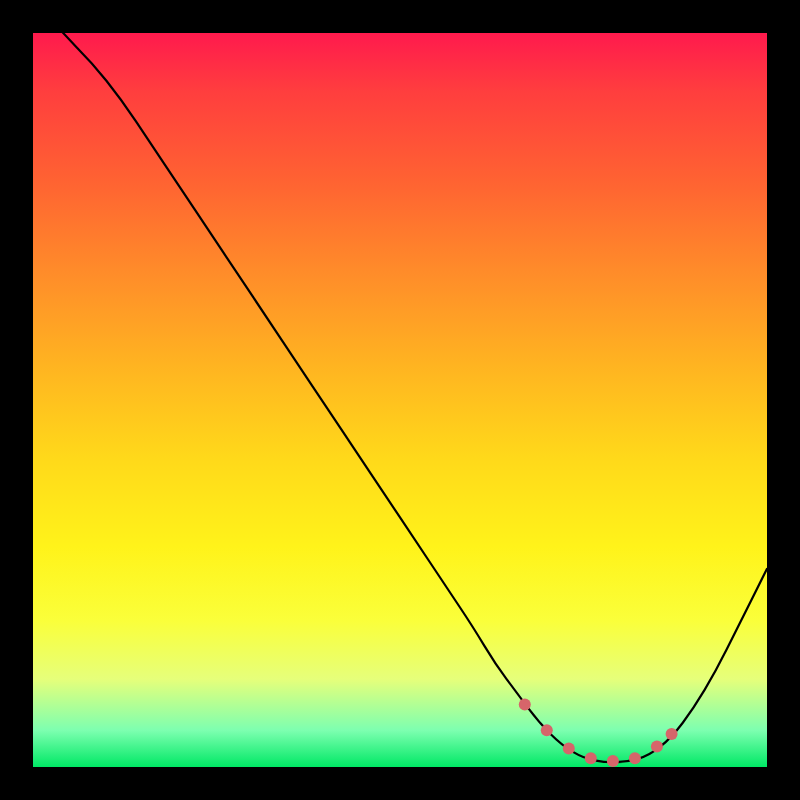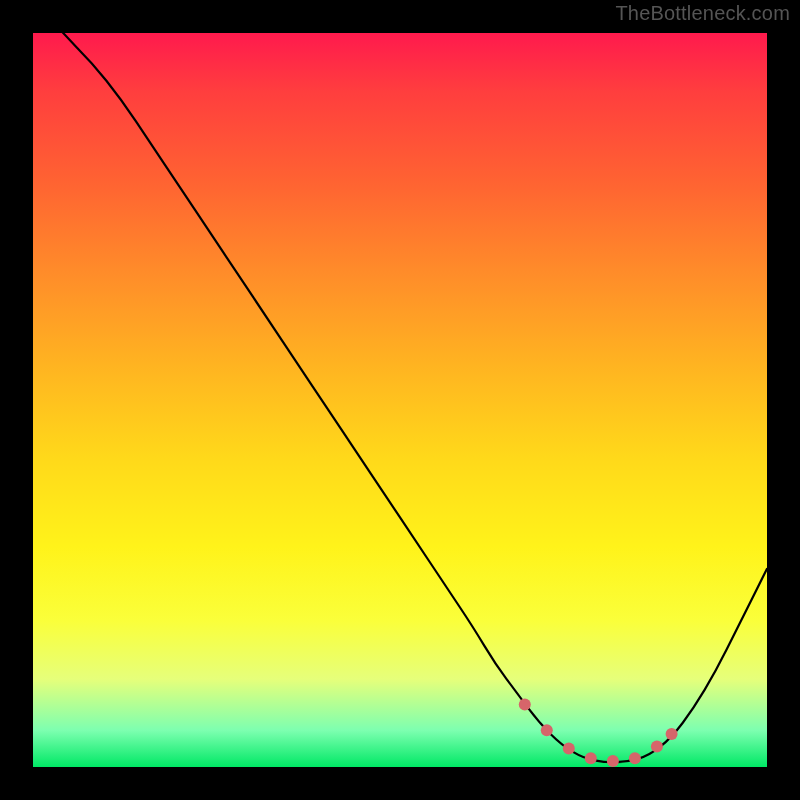--- a/index.html
+++ b/index.html
@@ -62,21 +62,20 @@
     top: 0;
     width: 100%;
     height: 100%;
     overflow: visible;
   }
 </style>
 </head>
 <body>
 
 <div class="frame">
-  <div class="watermark">TheBottleneck.com</div>
 
   <div class="plot-area">
     <div class="gradient"></div>
     <svg class="curve" viewBox="0 0 734 734" preserveAspectRatio="none">
       <path id="curve-path" fill="none" stroke="#000" stroke-width="2.2" stroke-linecap="round" stroke-linejoin="round" d="M 0.0 -36.7 Q 0.0 -36.7 14.7 -18.4 Q 29.4 0.0 44.0 14.7 Q 58.7 29.4 73.4 47.7 Q 88.1 66.1 102.8 88.1 Q 117.4 110.1 132.1 132.1 Q 146.8 154.1 161.5 176.2 Q 176.2 198.2 190.8 220.2 Q 205.5 242.2 220.2 264.2 Q 234.9 286.3 249.6 308.3 Q 264.2 330.3 278.9 352.3 Q 293.6 374.3 308.3 396.4 Q 323.0 418.4 337.6 440.4 Q 352.3 462.4 367.0 484.4 Q 381.7 506.5 396.4 528.5 Q 411.0 550.5 425.7 572.5 Q 440.4 594.5 451.4 612.9 Q 462.4 631.2 473.4 645.9 Q 484.4 660.6 495.4 675.3 Q 506.5 690.0 517.5 701.0 Q 528.5 712.0 539.5 718.6 Q 550.5 725.2 561.5 727.4 Q 572.5 729.6 583.5 729.2 Q 594.5 728.9 605.5 725.6 Q 616.6 722.3 627.6 713.4 Q 638.6 704.6 649.6 690.0 Q 660.6 675.3 671.6 656.9 Q 682.6 638.6 693.6 616.6 Q 704.6 594.5 719.3 565.2 T 734.0 535.8"></path>
       <g id="marker-group">
           <circle cx="491.8" cy="671.6" r="6" fill="#d6656a"></circle>
           <circle cx="513.8" cy="697.3" r="6" fill="#d6656a"></circle>
           <circle cx="535.8" cy="715.6" r="6" fill="#d6656a"></circle>
           <circle cx="557.8" cy="725.2" r="6" fill="#d6656a"></circle>

